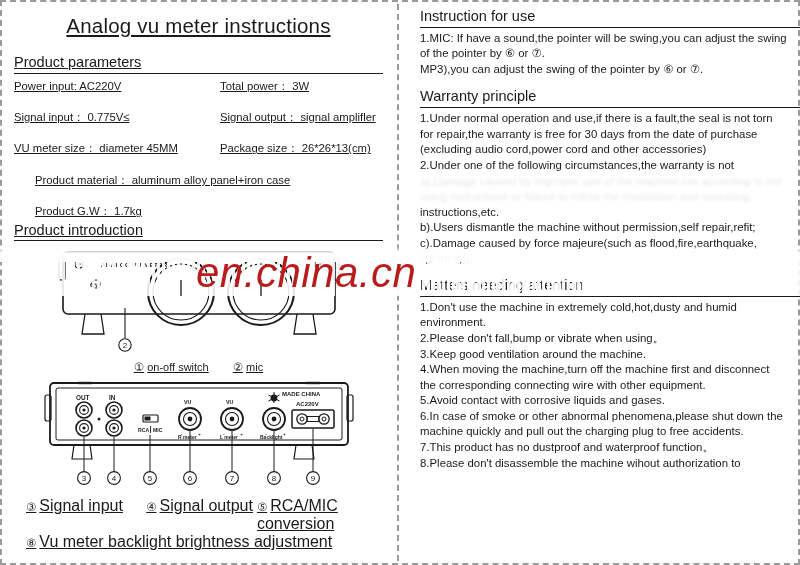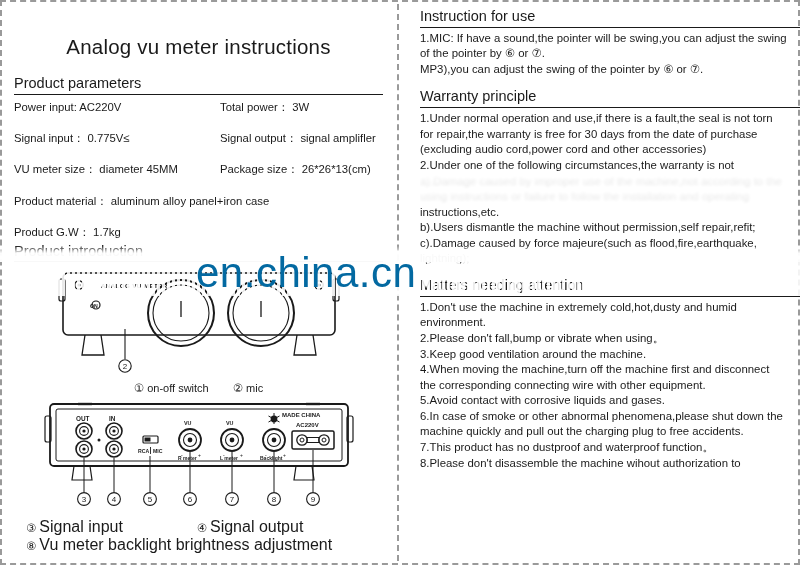--- a/index.html
+++ b/index.html
@@ -14,21 +14,21 @@
   #page{
     position:absolute;inset:0;
     border:2px dashed #9a9a9a;
     box-sizing:border-box;
   }
   #divider{
     position:absolute;top:4px;bottom:4px;left:397px;
     border-left:2px dashed #9a9a9a;
   }
   .col{position:absolute;top:0;bottom:0;box-sizing:border-box;}
-  #col-left{left:0;width:397px;padding:21px 14px 0 14px;}
+  #col-left{left:0;width:397px;padding:0 14px 0 14px;text-decoration:underline;}
   #col-right{left:408px;width:401px;padding:8px 6px 8px 12px;}
 
   .doc-title{
     text-align:center;
     font-size:20.5px;
     font-weight:400;
     letter-spacing:.2px;
     margin:14px 0 16px 0;
   }
   .section{margin-bottom:2px;}
@@ -39,21 +39,21 @@
     margin:0 0 5px 0;
     line-height:1.15;
   }
   .rt .sec-head{margin-bottom:3px;}
   .body-line{font-size:11.3px;line-height:15.4px;margin:0;}
   .rt .body-line{font-size:11.4px;line-height:15.6px;}
 
   
   .spec-grid{display:grid;grid-template-columns:206px 1fr;row-gap:16px;margin-top:1px;}
   .spec-grid .body-line{white-space:nowrap;}
-  .spec-wide{grid-column:1 / span 2;}
+  .spec-wide{grid-column:1 / span 2;margin-left:21px;}
 
   
   .fig{position:relative;margin:0 auto;}
   #fig-front{width:300px;height:110px;margin-top:4px;}
   #fig-rear{width:330px;height:115px;margin-top:2px;}
   .fig svg{display:block;width:100%;height:100%;overflow:visible;}
 
   .legend-row{display:flex;font-size:10.6px;line-height:20px;}
   .legend-row .cell{white-space:nowrap;}
   #front-legend{justify-content:center;gap:24px;margin-top:1px;font-size:11px;text-align:right;}
@@ -61,26 +61,27 @@
   #rear-legend .lr{display:flex;}
   #rear-legend .c1{width:150px;}
   #rear-legend .c2{width:148px;text-align:center;}
   #rear-legend .c3{width:auto;}
   .cnum{font-size:11.5px;margin-right:3px;}
 
   
   .wm{
     position:absolute;
     font-size:42px;
-    color:#0369a1;
+    color:#b91c1c;
     font-family:"Liberation Sans","DejaVu Sans",sans-serif;
     letter-spacing:.5px;
     white-space:nowrap;
     pointer-events:none;
     z-index:5;
+    font-style:italic;
   }
   #wm-main{left:196px;top:249px;}
   .wm-band{
     position:absolute;
     left:0;right:0;height:34px;
     z-index:4;pointer-events:none;
     background:
       repeating-linear-gradient(90deg,
         rgba(255,255,255,0) 0px, rgba(255,255,255,0) 2px,
         rgba(255,255,255,.88) 2px, rgba(255,255,255,.88) 5px);
@@ -300,20 +301,23 @@
       </svg>
     </div>
 
     <div id="rear-legend">
       <div class="lr">
         <div class="cell c1">
           <span class="cnum">③</span><span>Signal input</span>
         </div>
         <div class="cell c2">
           <span class="cnum">④</span><span>Signal output</span>
+        </div>
+        <div class="cell c3">
+          <span class="cnum">⑤</span><span>RCA/MIC  conversion</span>
         </div>
       </div>
       <div class="lr">
         <div class="cell">
           <span class="cnum">⑧</span><span>Vu meter backlight brightness adjustment</span>
         </div>
       </div>
     </div>
   </div>
 </div>

